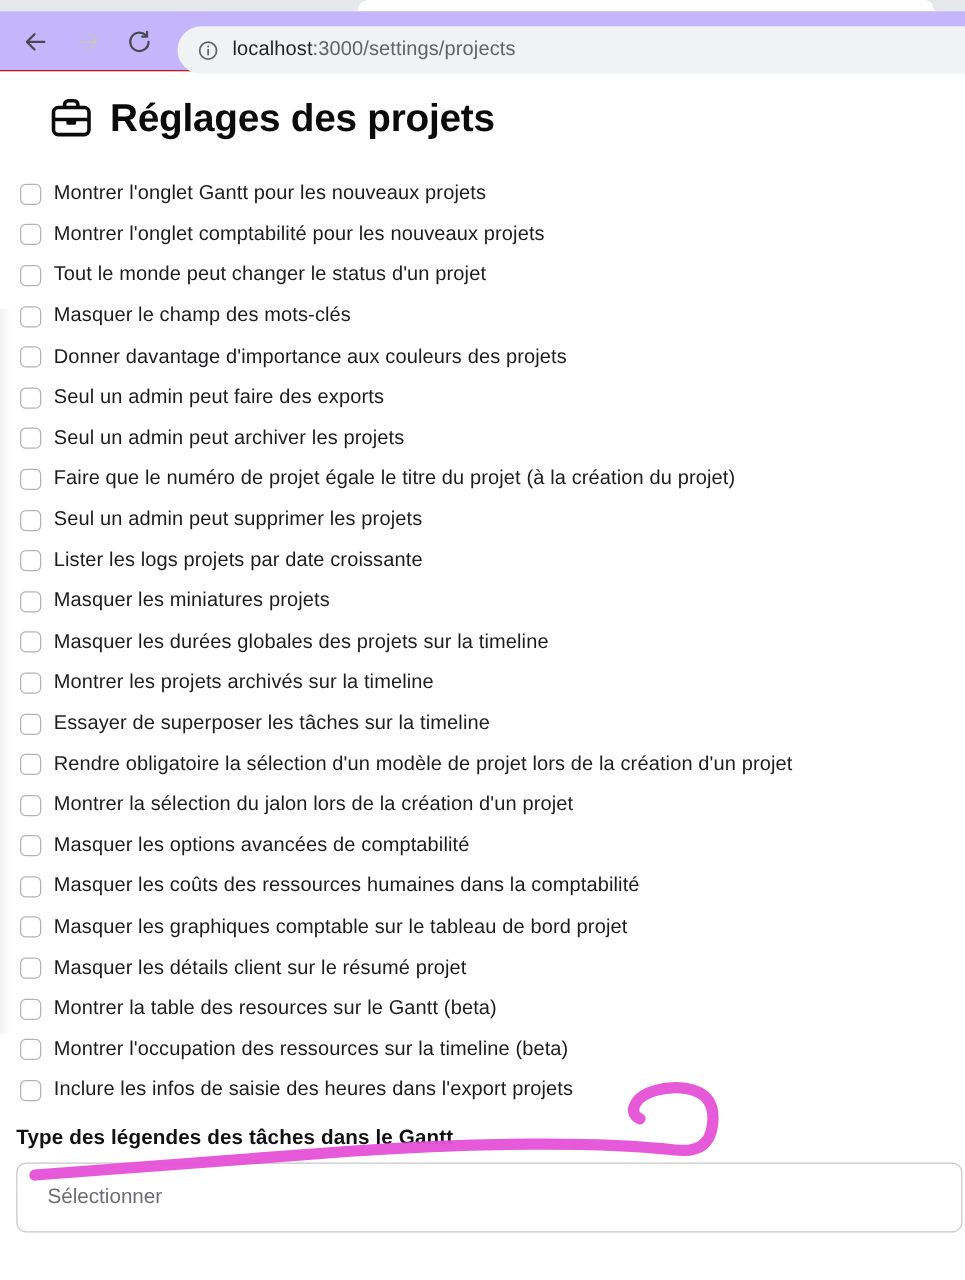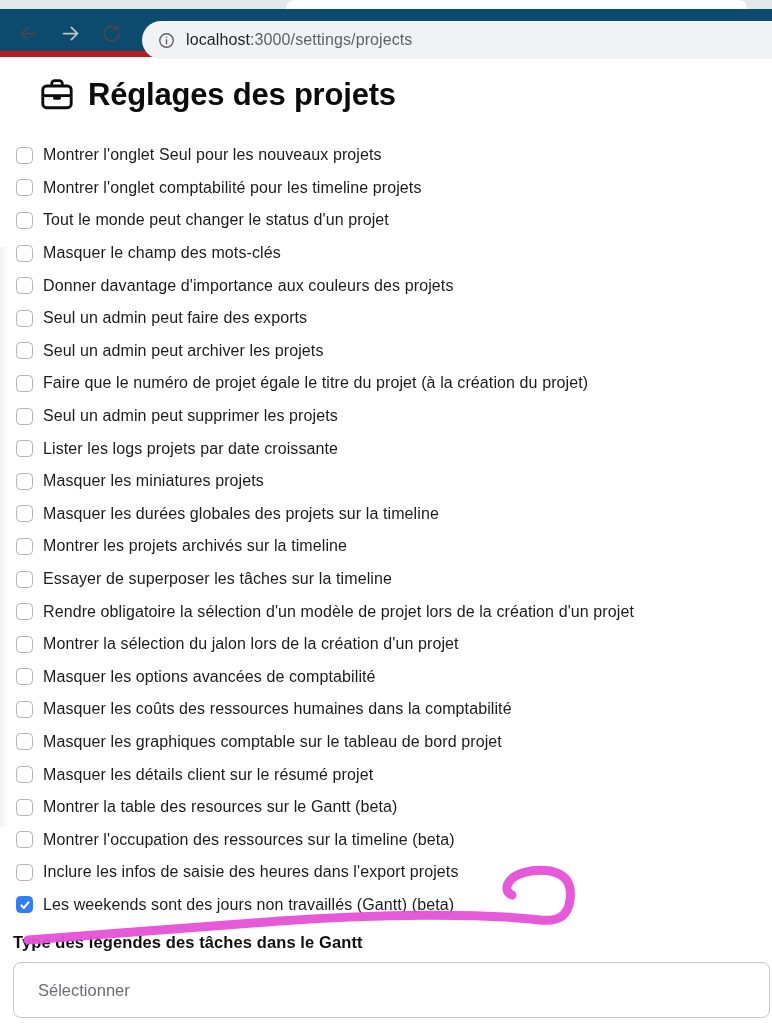--- a/index.html
+++ b/index.html
@@ -6,22 +6,22 @@
   html,body { width:772px; height:1024px; overflow:hidden; background:#fff;
     font-family:"Liberation Sans","DejaVu Sans",sans-serif; }
 
   
   .tabstrip { position:relative; height:9px; background:#e5e7ea; }
   .tab-active { position:absolute; left:286px; width:462px; top:0; height:9px;
     background:#fff; border-radius:9px 9px 0 0; }
   .tab-right { position:absolute; left:746px; right:0; top:0; height:9px;
     background:#e5e7ea; border-radius:9px 0 0 9px; }
 
-  .toolbar { position:relative; height:48px; background:#0c4a6e;
-    border-bottom:6px solid #b91c1c; }
+  .toolbar { position:relative; height:48px; background:#c4b5fd;
+    border-bottom:1px solid #b91c1c; }
   .nav-btn { position:absolute; top:13px; width:22px; height:22px; display:flex;
     align-items:center; justify-content:center; }
   .nav-back    { left:17px; }
   .nav-forward { left:59px; }
   .nav-reload  { left:100px; }
   .nav-btn svg { width:21px; height:21px; }
 
   .omnibox { position:absolute; left:142px; top:12px; right:-24px; height:38px;
     background:#f0f2f4; border-radius:19px; display:flex; align-items:center;
     padding-left:16px; }
@@ -108,25 +108,25 @@
       <rect x="3.6" y="8.5" width="26.8" height="20.5" rx="3.6"></rect>
       <path d="M3.6 17.6h26.8"></path>
       <path d="M13.3 17.6h7.4v2.6a1.4 1.4 0 0 1-1.4 1.4h-4.6a1.4 1.4 0 0 1-1.4-1.4z" fill="#0b0b0c" stroke="none"></path>
     </svg>
     <span>Réglages des projets</span>
   </h1>
 
   <div class="opt-list" id="opt-list">
       <div class="opt-row">
         <span class="cbox"></span>
-        <span class="opt-label">Montrer l'onglet Seul pour les nouveaux projets</span>
-      </div>
-      <div class="opt-row">
-        <span class="cbox"></span>
-        <span class="opt-label">Montrer l'onglet comptabilité pour les timeline projets</span>
+        <span class="opt-label">Montrer l'onglet Gantt pour les nouveaux projets</span>
+      </div>
+      <div class="opt-row">
+        <span class="cbox"></span>
+        <span class="opt-label">Montrer l'onglet comptabilité pour les nouveaux projets</span>
       </div>
       <div class="opt-row">
         <span class="cbox"></span>
         <span class="opt-label">Tout le monde peut changer le status d'un projet</span>
       </div>
       <div class="opt-row">
         <span class="cbox"></span>
         <span class="opt-label">Masquer le champ des mots-clés</span>
       </div>
       <div class="opt-row">
@@ -197,28 +197,20 @@
         <span class="cbox"></span>
         <span class="opt-label">Montrer la table des resources sur le Gantt (beta)</span>
       </div>
       <div class="opt-row">
         <span class="cbox"></span>
         <span class="opt-label">Montrer l'occupation des ressources sur la timeline (beta)</span>
       </div>
       <div class="opt-row">
         <span class="cbox"></span>
         <span class="opt-label">Inclure les infos de saisie des heures dans l'export projets</span>
-      </div>
-      <div class="opt-row checked">
-        <span class="cbox">
-          <svg viewBox="0 0 12 12" fill="none" stroke="#fff" stroke-width="2.1" stroke-linecap="round" stroke-linejoin="round">
-            <path d="M2.4 6.4 L4.9 8.9 L9.6 3.3"></path>
-          </svg>
-        </span>
-        <span class="opt-label">Les weekends sont des jours non travaillés (Gantt) (beta)</span>
       </div>
     </div>
 
   <div class="field-label">Type des légendes des tâches dans le Gantt</div>
   <div class="select-box">
     <span>Sélectionner</span>
   </div>
 
   <div class="edge-fade"></div>
 </div>

